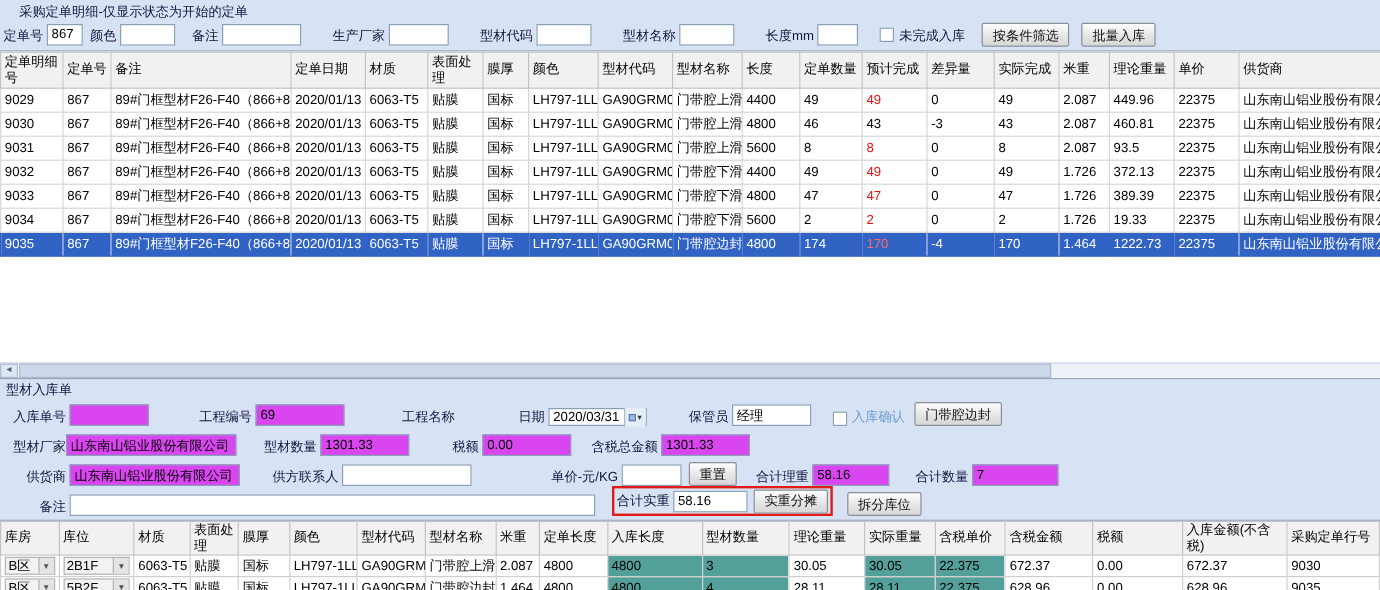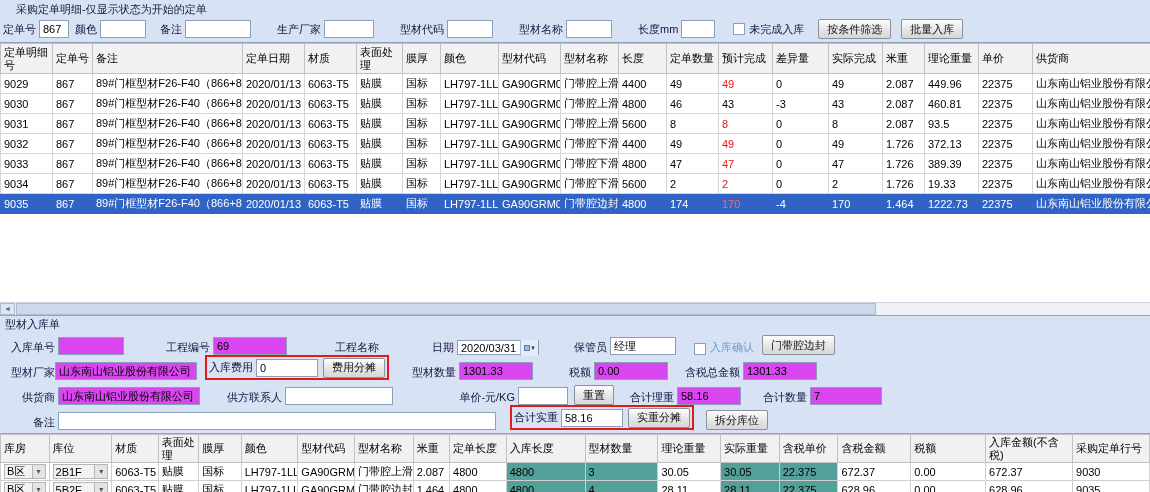--- a/index.html
+++ b/index.html
@@ -324,25 +324,20 @@
       <span class="lbl r" style="width:40px;margin:0 3px 0 28px">保管员</span>
       <input class="tb" style="width: 66px;" value="经理">
       <span class="cb" style="margin-left:18px"></span>
       <span class="lbl teal-lbl" style="margin:0 8px 0 4px">入库确认</span>
       <button class="btn">门带腔边封</button>
     </div>
 
     <div class="frow">
       <span class="lbl r" style="width:52px;margin-right:0">型材厂家</span>
       <input class="tb ro" style="width: 142px;" value="山东南山铝业股份有限公司">
-      <div class="rbox" style="margin-left:8px">
-        <span class="lbl" style="margin-right:3px">入库费用</span>
-        <input class="tb" style="width: 62px;" value="0">
-        <button class="btn" style="margin-left:5px">费用分摊</button>
-      </div>
       <span class="lbl r" style="width:62px;margin:0 3px 0 5px">型材数量</span>
       <input class="tb ro" style="width: 74px;" value="1301.33">
       <span class="lbl r" style="width:30px;margin:0 3px 0 28px">税额</span>
       <input class="tb ro" style="width: 74px;" value="0.00">
       <span class="lbl r" style="width:62px;margin:0 3px 0 10px">含税总金额</span>
       <input class="tb ro" style="width: 74px;" value="1301.33">
     </div>
 
     <div class="frow">
       <span class="lbl r" style="width:52px;margin-right:3px">供货商</span>

